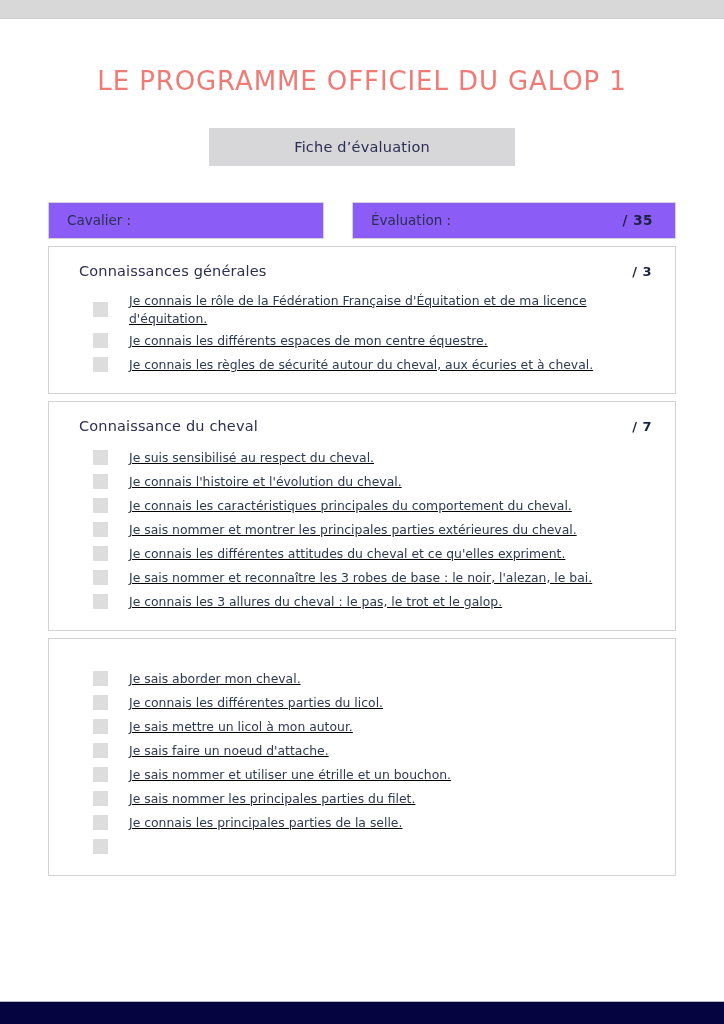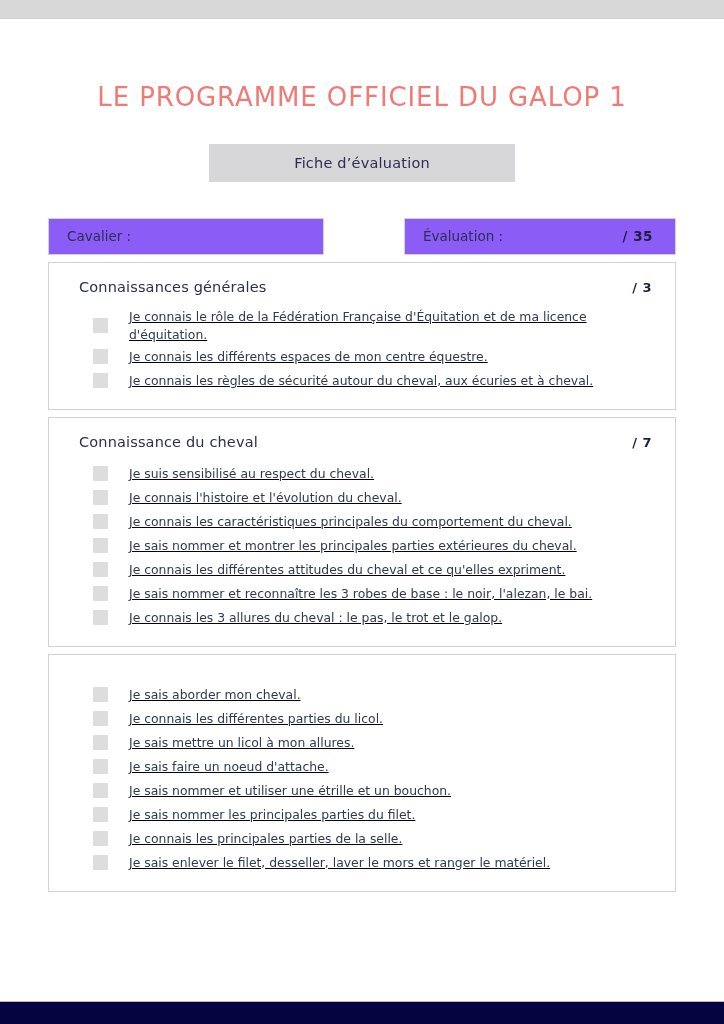--- a/index.html
+++ b/index.html
@@ -37,21 +37,21 @@
     left: 0;
     bottom: 0;
     width: 100%;
     height: 22px;
     background: #050340;
     border-top: 1px solid #b9bac8;
   }
 
   .content {
     flex: 1 1 auto;
-    padding: 16px 48px;
+    padding: 0 48px;
     box-sizing: border-box;
   }
 
   
   .doc-title {
     margin: 0;
     padding-top: 48px;
     text-align: center;
     color: #ef7b77;
     font-family: "DejaVu Sans", sans-serif;
@@ -89,21 +89,21 @@
     border: 1px solid #d3d3d6;
     background: #8b5cf6;
     display: flex;
     align-items: center;
     padding: 0 18px;
     color: #2b2f52;
     font-size: 13.5px;
   }
   .id-box.cavalier { width: 276px; }
   .id-box.evaluation {
-    width: 272px;
+    width: 324px;
     justify-content: space-between;
     padding-right: 22px;
   }
   .id-box .score {
     font-weight: 700;
     font-size: 13.5px;
     color: #1d2140;
     letter-spacing: 0.5px;
   }
 
@@ -246,41 +246,40 @@
             <li class="item">
               <span class="checkbox"></span>
               <span class="item-text">Je sais aborder mon cheval.</span>
             </li>
             <li class="item">
               <span class="checkbox"></span>
               <span class="item-text">Je connais les différentes parties du licol.</span>
             </li>
             <li class="item">
               <span class="checkbox"></span>
-              <span class="item-text">Je sais mettre un licol à mon allures.</span>
+              <span class="item-text">Je sais mettre un licol à mon autour.</span>
             </li>
             <li class="item">
               <span class="checkbox"></span>
               <span class="item-text">Je sais faire un noeud d'attache.</span>
             </li>
             <li class="item">
               <span class="checkbox"></span>
               <span class="item-text">Je sais nommer et utiliser une étrille et un bouchon.</span>
             </li>
             <li class="item">
               <span class="checkbox"></span>
               <span class="item-text">Je sais nommer les principales parties du filet.</span>
             </li>
             <li class="item">
               <span class="checkbox"></span>
               <span class="item-text">Je connais les principales parties de la selle.</span>
             </li>
             <li class="item">
               <span class="checkbox"></span>
-              <span class="item-text">Je sais enlever le filet, desseller, laver le mors et ranger le matériel.</span>
             </li>
           </ul>
         </div>
       </div>
 
   </div>
 
   <div class="bottom-bar"></div>
 
 </div>

